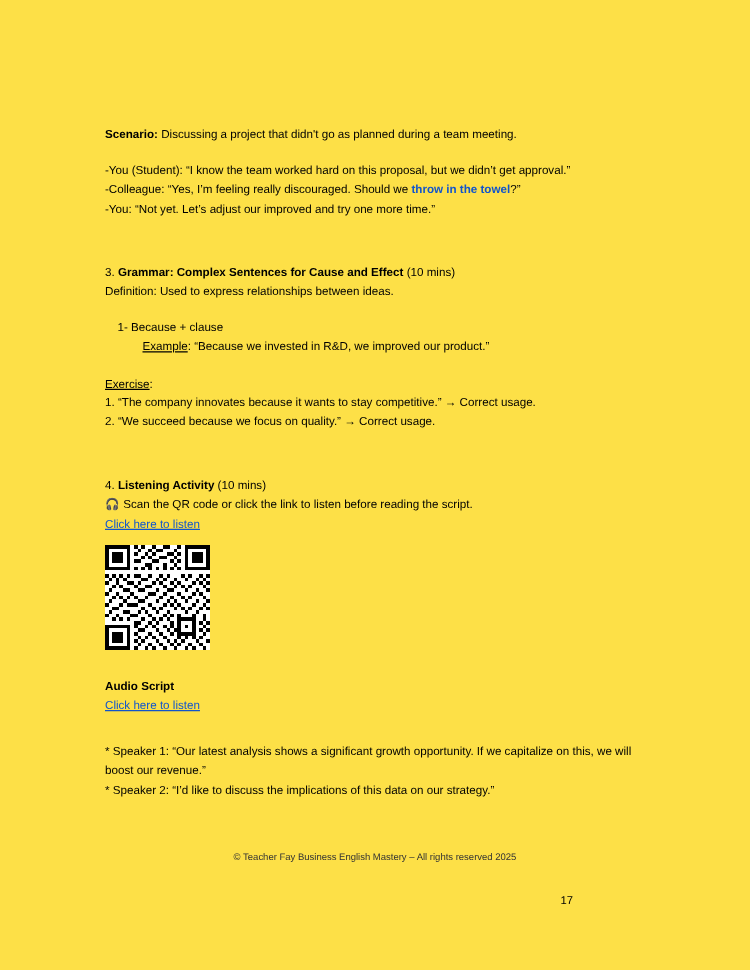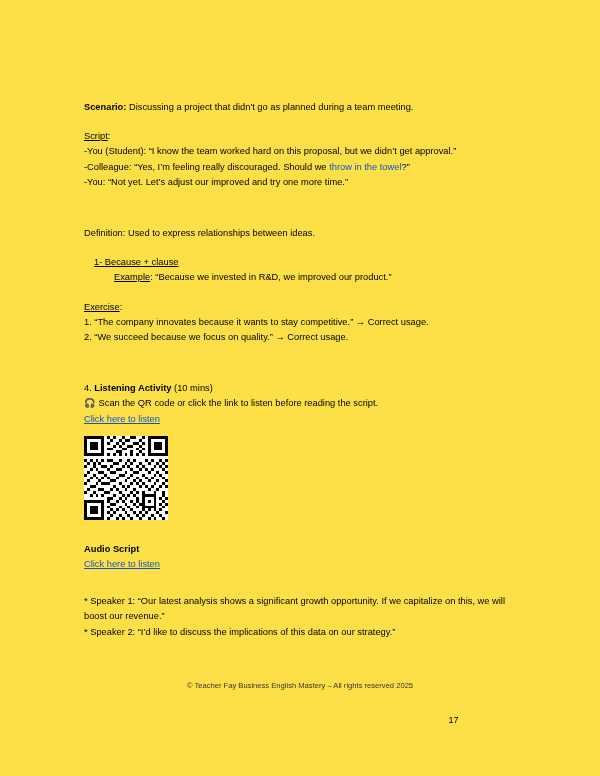--- a/index.html
+++ b/index.html
@@ -35,24 +35,24 @@
   .spacer-sm { height: 14px; }
   .spacer-md { height: 22px; }
   b, .bold { font-weight: bold; }
   .u { text-decoration: underline; }
   .link {
     color: #1155cc;
     text-decoration: underline;
   }
   .linkplain {
     color: #1155cc;
+    font-weight: bold;
   }
   .indent1 {
     padding-left: 10px;
-    text-decoration: underline;
   }
   .indent2 {
     padding-left: 30px;
   }
   .icon-head {
     display: inline-block;
     width: 12px;
     text-align: center;
   }
   .qr {
@@ -89,32 +89,34 @@
 <div class="page">
 
   <div class="content">
 
     <p class="para">
       <b>Scenario:</b><span> Discussing a project that didn't go as planned during a team meeting.</span>
     </p>
 
     <div class="spacer-sm"></div>
 
-    <p class="para">
-      <span class="u">Script</span><span>:</span>
-    </p>
     <p class="para">-You (Student): “I know the team worked hard on this proposal, but we didn’t get approval.”</p>
     <p class="para">
       <span>-Colleague: “Yes, I’m feeling really discouraged. Should we </span><span class="linkplain">throw in the towel</span><span>?”</span>
     </p>
     <p class="para">-You: “Not yet. Let’s adjust our improved and try one more time.”</p>
 
     <div class="spacer-md"></div>
     <div class="spacer-sm"></div>
 
+    <p class="para">
+      <span>3.</span>
+      <b>Grammar: Complex Sentences for Cause and Effect</b>
+      <span>(10 mins)</span>
+    </p>
     <p class="para">Definition: Used to express relationships between ideas.</p>
 
     <div class="spacer-sm"></div>
 
     <p class="para indent1">1-  Because + clause</p>
     <p class="para indent2">
       <span class="u">Example</span><span>: “Because we invested in R&amp;D, we improved our product.”</span>
     </p>
 
     <div class="spacer-sm"></div>

